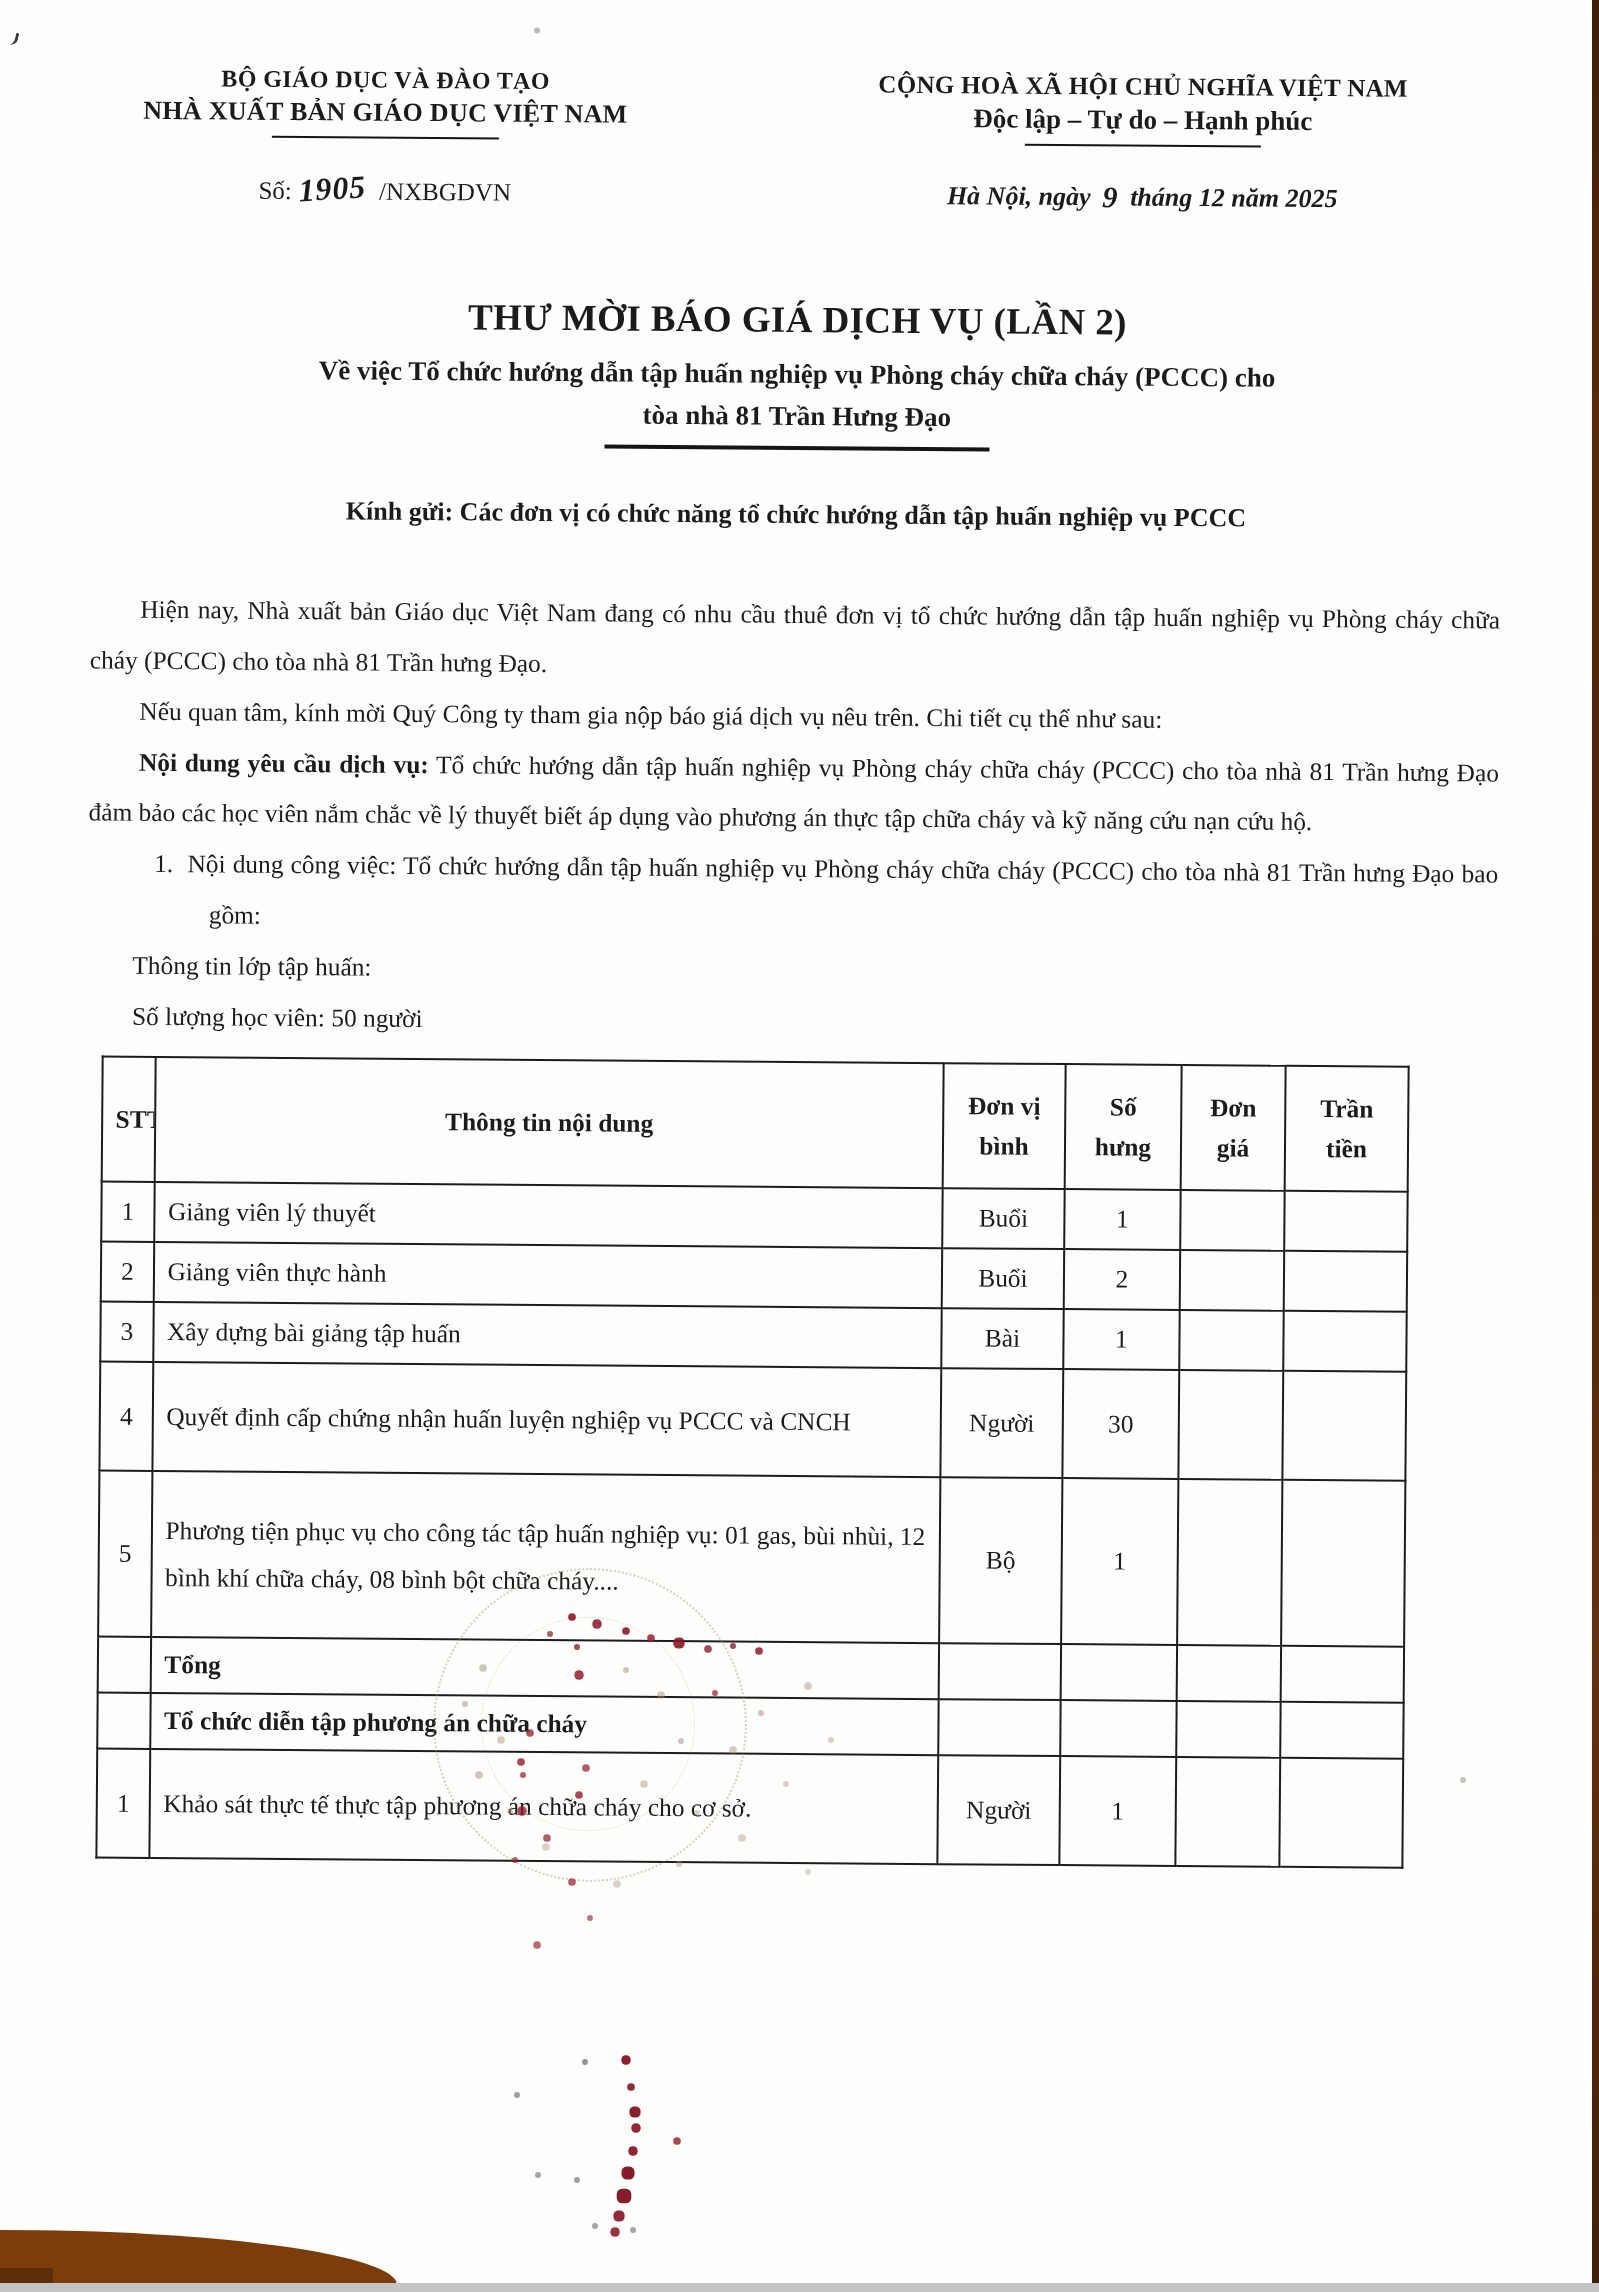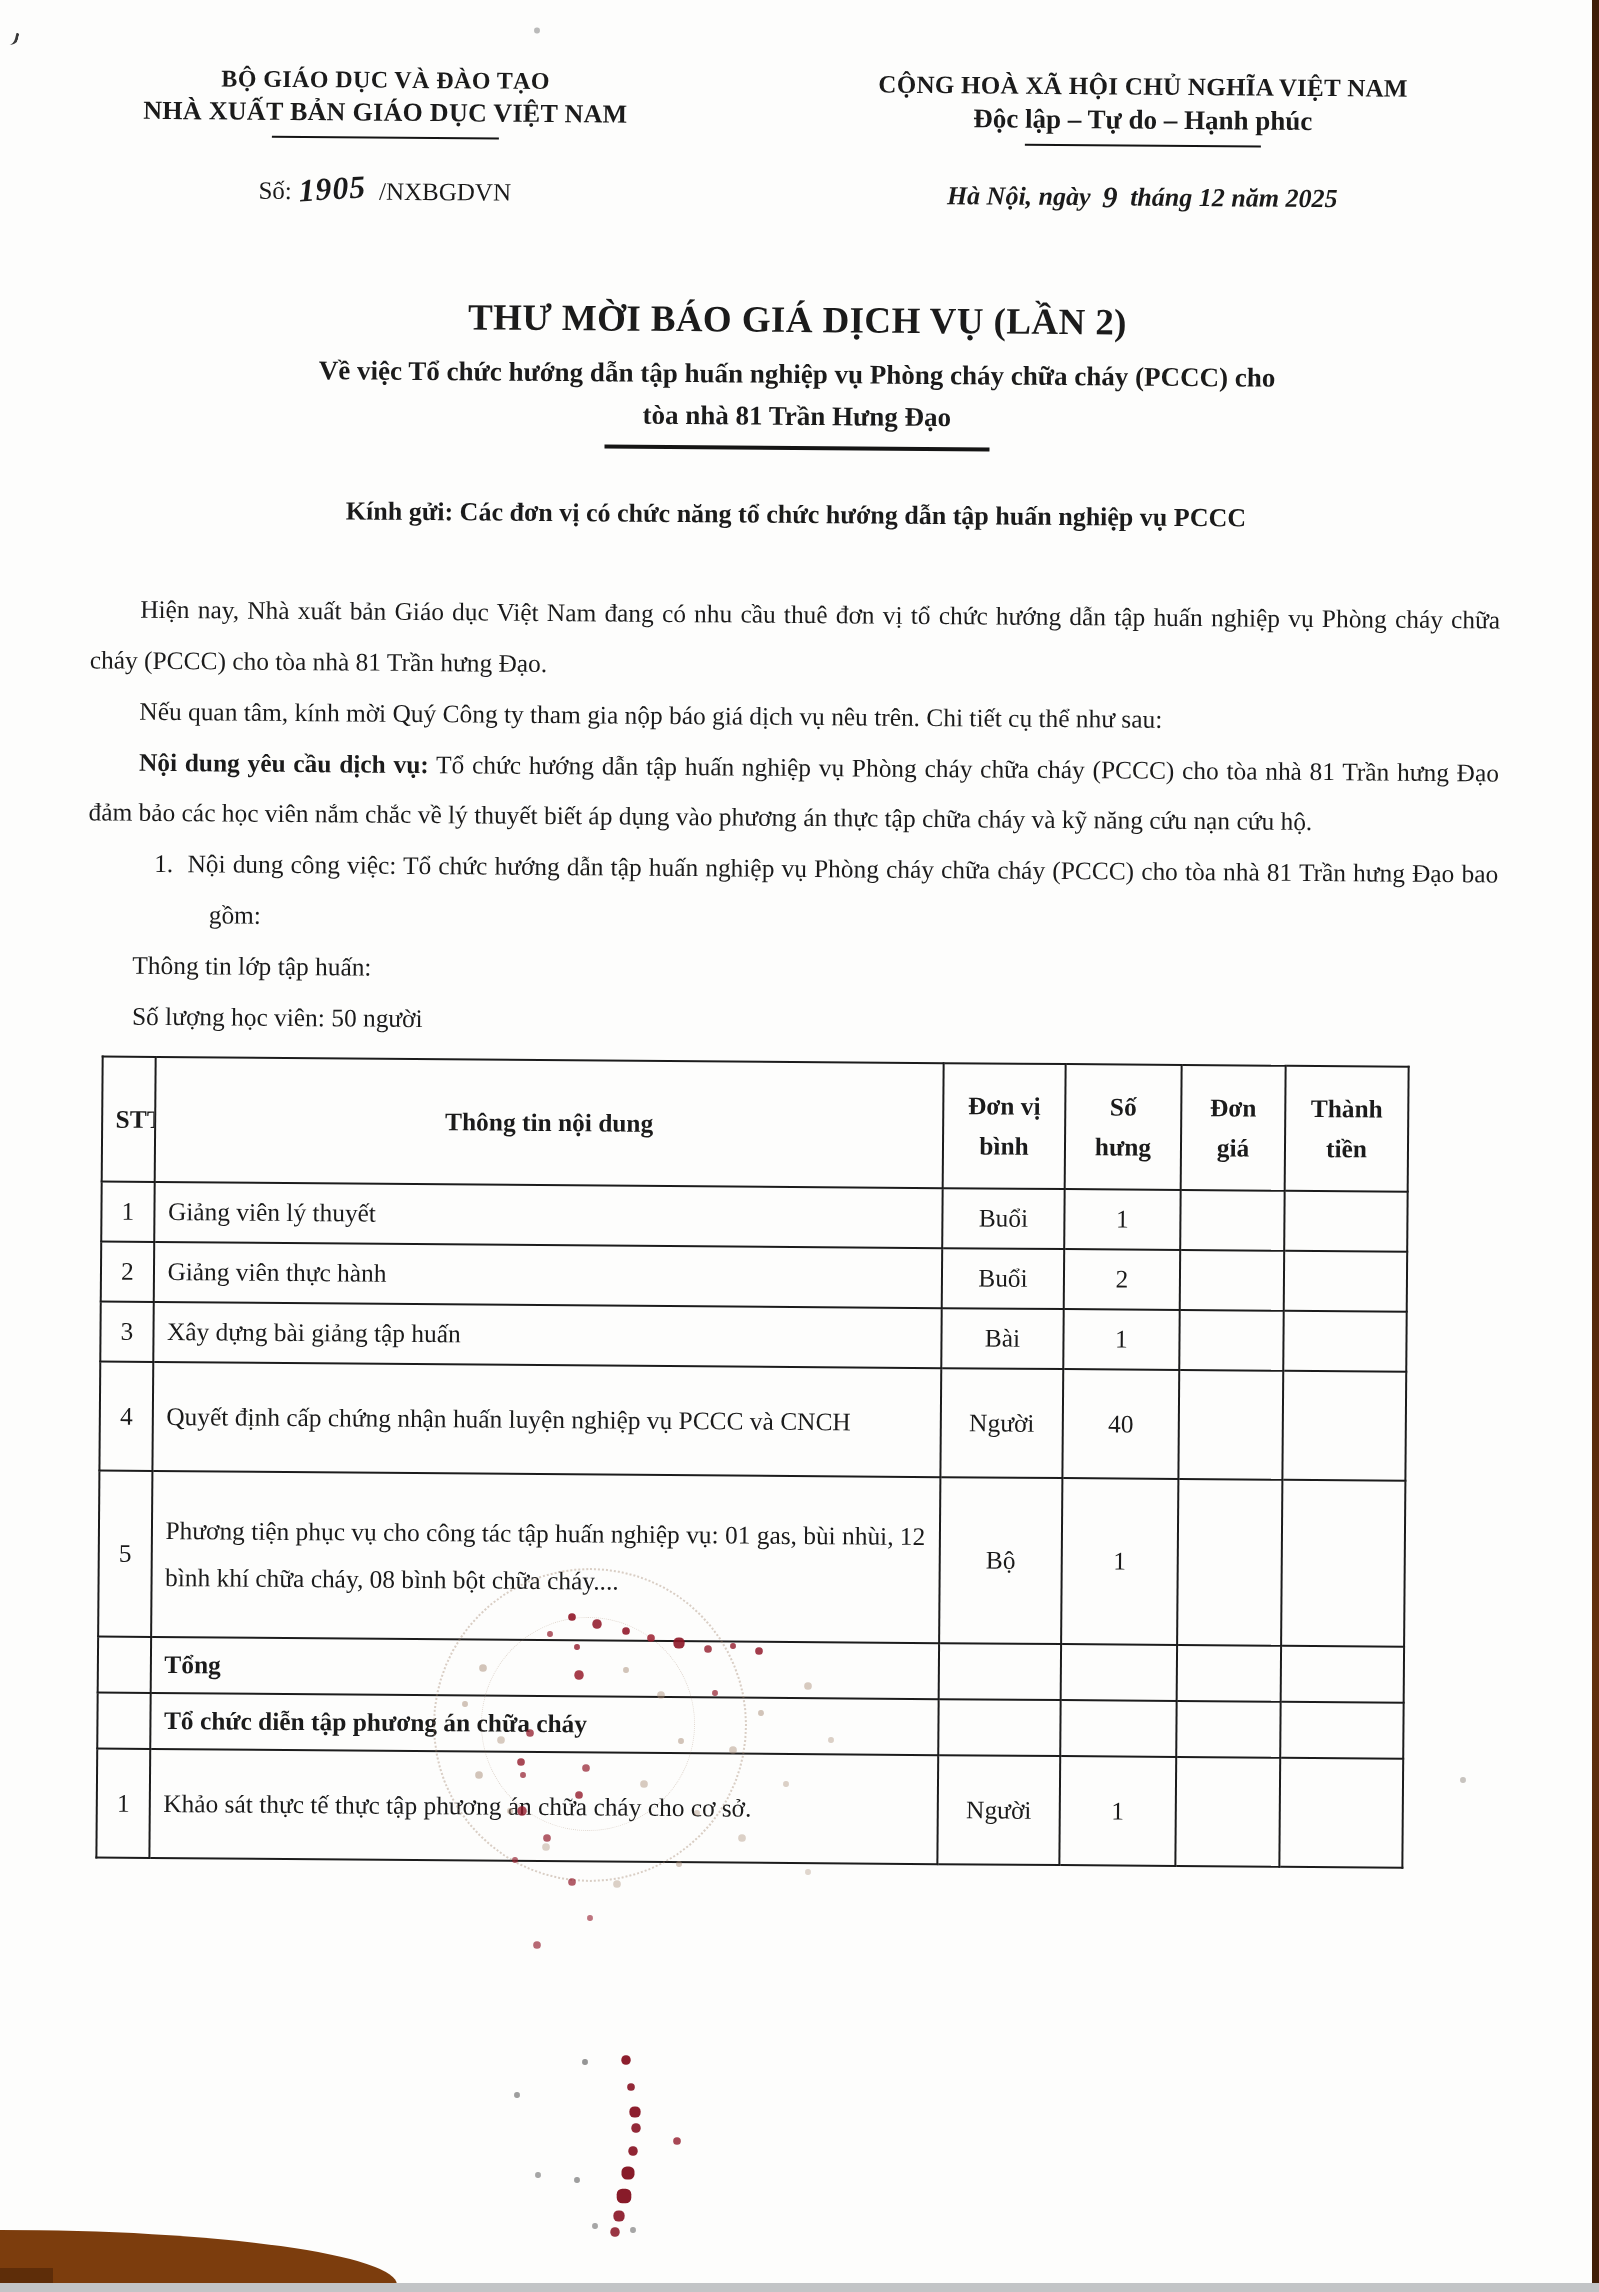--- a/index.html
+++ b/index.html
@@ -173,21 +173,21 @@
           <col class="c-price">
           <col class="c-total">
       </colgroup>
       <tbody>
           <tr class="r-head">
         <th>STT</th>
         <th>Thông tin nội dung</th>
         <th>Đơn vị bình</th>
         <th>Số hưng</th>
         <th>Đơn giá</th>
-        <th>Thành tiền</th>
+        <th>Trần tiền</th>
       </tr>
       <tr class="r-s">
         <td class="cell-c">1</td>
         <td class="cell-l">Giảng viên lý thuyết</td>
         <td class="cell-c">Buổi</td>
         <td class="cell-c">1</td>
         <td class="cell-c"></td>
         <td class="cell-c"></td>
       </tr>
       <tr class="r-s">
@@ -203,21 +203,21 @@
         <td class="cell-l">Xây dựng bài giảng tập huấn</td>
         <td class="cell-c">Bài</td>
         <td class="cell-c">1</td>
         <td class="cell-c"></td>
         <td class="cell-c"></td>
       </tr>
       <tr class="r-m">
         <td class="cell-c">4</td>
         <td class="cell-l">Quyết định cấp chứng nhận huấn luyện nghiệp vụ PCCC và CNCH</td>
         <td class="cell-c">Người</td>
-        <td class="cell-c">40</td>
+        <td class="cell-c">30</td>
         <td class="cell-c"></td>
         <td class="cell-c"></td>
       </tr>
       <tr class="r-l">
         <td class="cell-c">5</td>
         <td class="cell-l">Phương tiện phục vụ cho công tác tập huấn nghiệp vụ: 01 gas, bùi nhùi, 12 bình khí chữa cháy, 08 bình bột chữa cháy....</td>
         <td class="cell-c">Bộ</td>
         <td class="cell-c">1</td>
         <td class="cell-c"></td>
         <td class="cell-c"></td>

